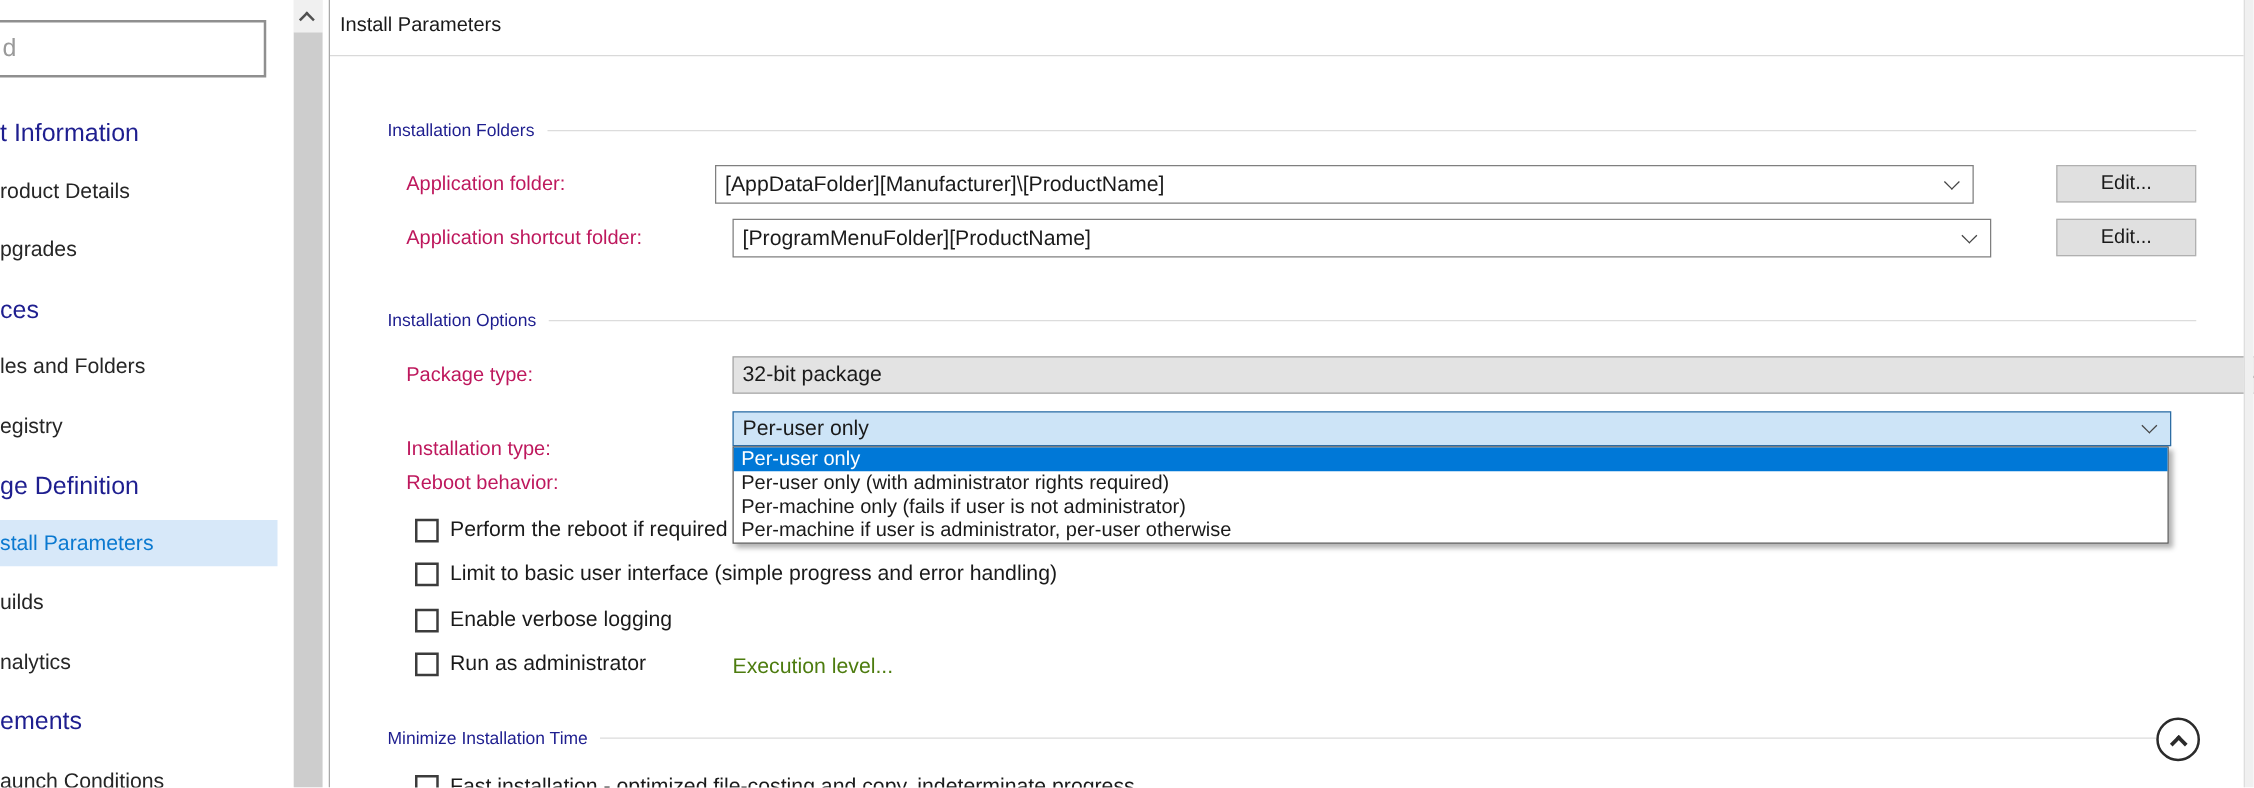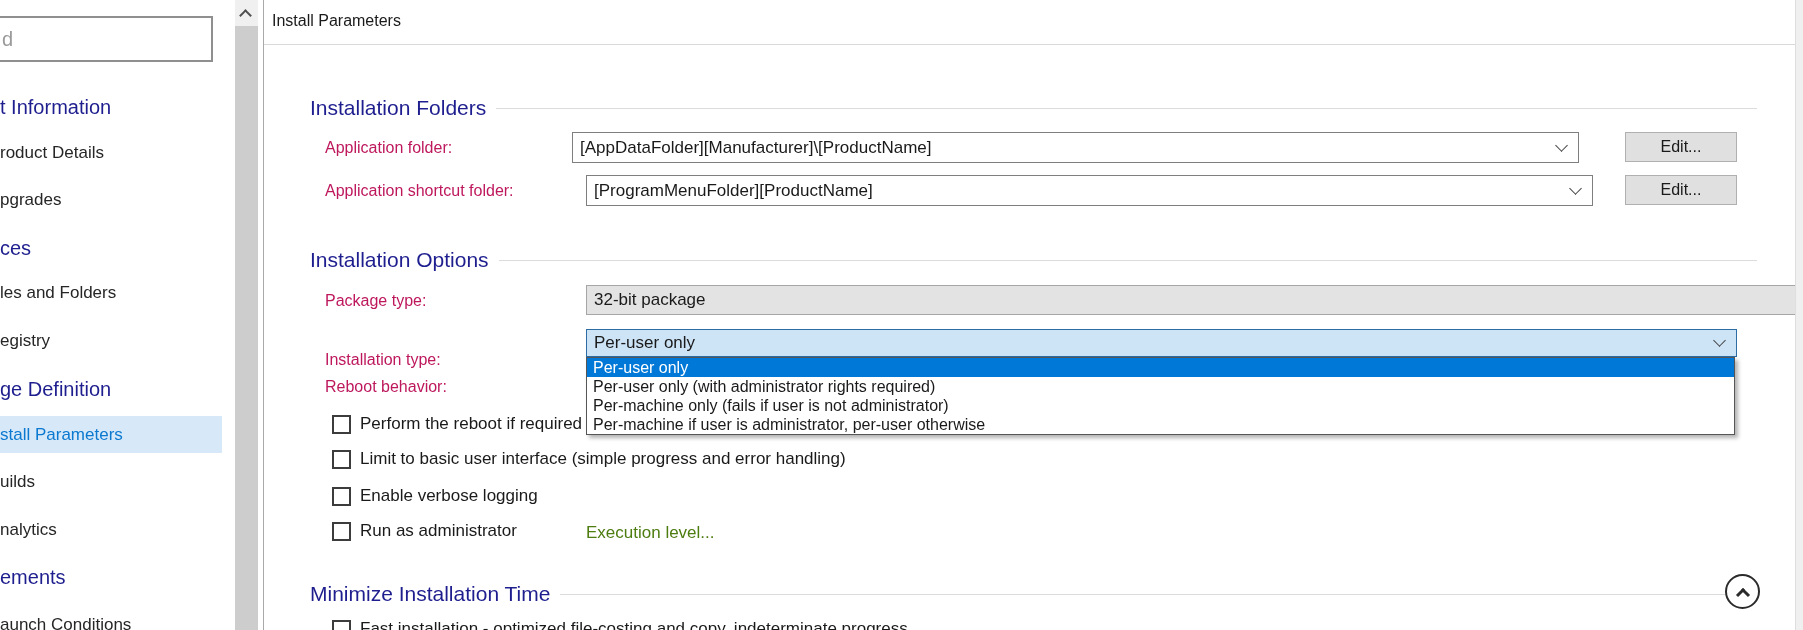--- a/index.html
+++ b/index.html
@@ -25,36 +25,36 @@
   .vscroll-btn .chev { position:absolute; left:6px; top:11px; width:9px; height:9px;
     border-left:2px solid #505050; border-top:2px solid #505050; transform:rotate(45deg); }
   .vscroll-thumb { position:absolute; left:0; top:26px; width:23px; height:604px; background:#cdcdcd; }
   .vsep { position:absolute; left:263px; top:0; width:1px; height:630px; background:#a9a9a9; }
   
   .right-strip { position:absolute; left:1795px; top:0; width:8px; height:630px; background:#f0f0f0; border-left:1px solid #dedede; }
   
   .page-title { position:absolute; left:272px; top:12px; font-size:16px; color:#1a1a1a; }
   .title-rule { position:absolute; left:264px; top:44px; width:1531px; height:1px; background:#d9d9d9; }
   .section-head { position:absolute; display:flex; align-items:center; }
-  .section-head .txt { font-size:21px; color:#1e1e8f; white-space:nowrap; }
+  .section-head .txt { font-size:14px; color:#1e1e8f; white-space:nowrap; }
   .section-head .rule { flex:1 1 auto; height:1px; background:#dcdcdc; margin-left:10px; }
   .field-label { position:absolute; font-size:16px; color:#be185d; white-space:nowrap;text-align:center; }
   .combo {
     position:absolute; background:#fff; border:1px solid #7f7f7f;
     font-size:17px; display:flex; align-items:center; padding:0 30px 0 7px; white-space:nowrap;
   }
   .combo .chev {
     position:absolute; right:12px; top:50%; width:9px; height:9px; margin-top:-7px;
     border-left:1px solid #444; border-bottom:1px solid #444; transform:rotate(-45deg);
   }
   .combo-gray { background:#e3e3e3; border-color:#a6a6a6; }
   .combo-open { background:#cde4f7; border-color:#2d6da4; }
   .btn {
     position:absolute; background:#e0e0e0; border:1px solid #b0b0b0;
-    font-size:16px; color:#1a1a1a; display:flex; align-items:center; justify-content:center; cursor:default;
+    font-size:16px; color:#1a1a1a; display:flex; align-items:center; justify-content:center; cursor:default;margin-left:20px;
   }
   .droplist {
     position:absolute; left:586px; top:357px; width:1149px; background:#fff;
     border:1px solid #565656; z-index:10; box-shadow:3px 3px 4px rgba(0,0,0,0.30);
   }
   .droplist .opt { height:19px; line-height:19px; font-size:16px; padding-left:6px; color:#1a1a1a; white-space:nowrap; overflow:hidden; }
   .droplist .opt.sel { background:#0078d7; color:#ffffff; }
   .cbrow { position:absolute; display:flex; align-items:center; }
   .cb { width:19px; height:19px; border:2px solid #3c3c3c; background:#fff; flex:0 0 auto; }
   .cbrow .lbl { margin-left:9px; font-size:17px; color:#1a1a1a; white-space:nowrap; }

